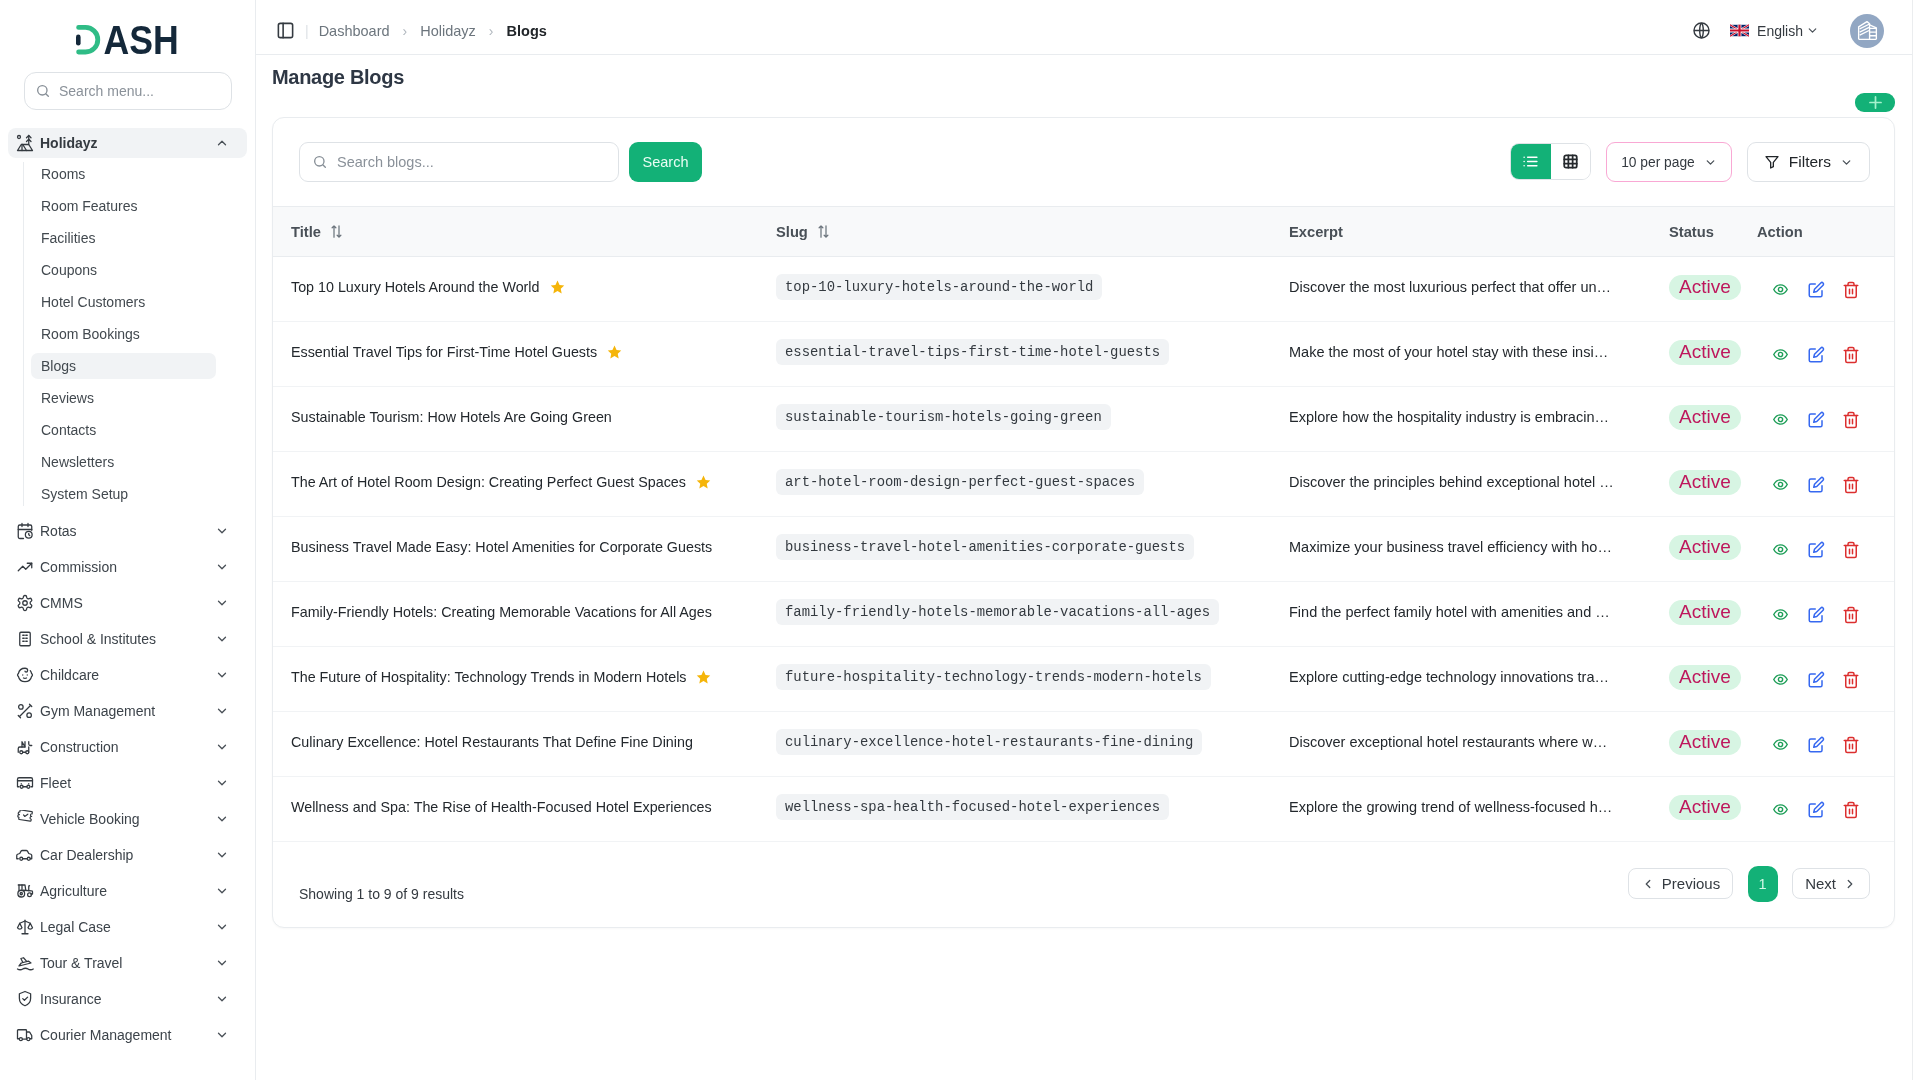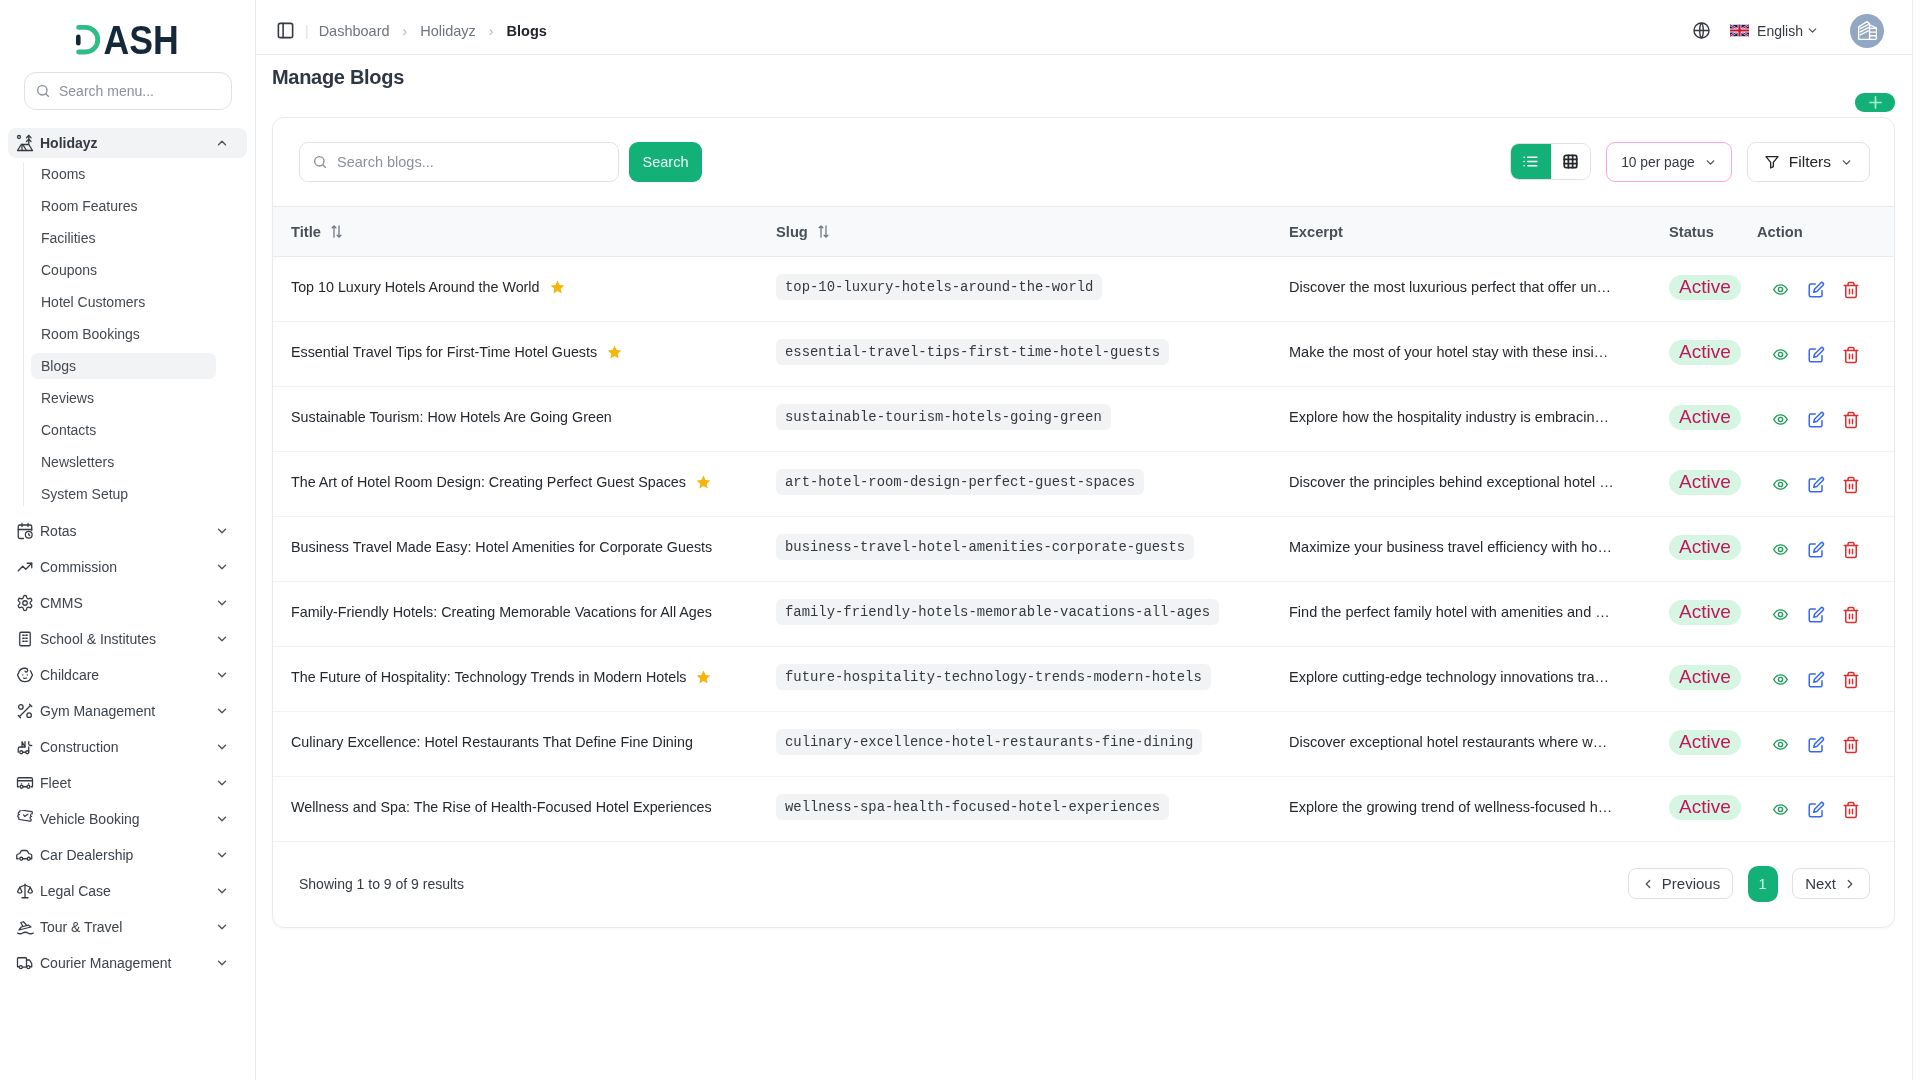--- a/index.html
+++ b/index.html
@@ -73,21 +73,21 @@
   tbody td { height:65px; border-bottom:1px solid #f1f3f5; font-size:14.3px; color:#23282d; padding-bottom:4px; }
   tbody tr:last-child td { border-bottom:1px solid #f1f3f5; }
   td.c-title { padding-left:18px; }
   .title-cell { display:flex; align-items:center; gap:9px; }
   .slug { display:inline-block; background:#f1f3f5; border-radius:6px; padding:5px 9px;
     font-family:"Liberation Mono", monospace; font-size:13.9px; color:#343a40; }
   .excerpt { color:#23282d; white-space:nowrap; font-size:14.5px; }
   .pill { display:inline-block; background:#d7f5e3; color:#be185d; font-size:19px;
     border-radius:999px; padding:4.5px 10px; line-height:16px; }
   .actions { display:flex; align-items:center; gap:17.5px; padding-left:15px; position:relative; top:2.5px; }
-  .pg { display:flex; align-items:center; padding:23.5px 24px 25.5px 26px; font-size:14px; color:#343a40;gap:25px; }
+  .pg { display:flex; align-items:flex-end; padding:23.5px 24px 25.5px 26px; font-size:14px; color:#343a40;gap:25px; }
   .pg-right { margin-left:auto; display:flex; align-items:center; gap:14.5px; }
   .pg-btn { height:31px; border:1px solid #dee2e6; border-radius:8px; background:#fff;
     display:flex; align-items:center; gap:7px; padding:0 12px; font-size:15px; color:#343a40;
     font-family:"Liberation Sans", sans-serif;}
   .pg-num { width:30px; height:36px; border-radius:10px; background:#13b177; color:#d2f8e6;
     display:flex; align-items:center; justify-content:center; font-size:14.5px; }
   .col-title{width:503px;} .col-slug{width:513px;} .col-exc{width:380px;} .col-st{width:88px;}
 </style>
 </head>
 <body>
@@ -249,36 +249,62 @@
           <circle cx="17" cy="17" r="2"></circle>
           <path d="M9 17h6"></path>
         </svg>
         <span>Car Dealership</span>
         <svg class="chev" width="14" height="14" viewBox="0 0 24 24" fill="none" stroke="#495057" stroke-width="2.2" stroke-linecap="round" stroke-linejoin="round">
           <path d="m6 9 6 6 6-6"></path>
         </svg>
       </div>
 <div class="nav-item toplevel">
         <svg class="icon" width="18" height="18" viewBox="0 0 24 24" fill="none" stroke="#343a40" stroke-width="1.7" stroke-linecap="round" stroke-linejoin="round">
+          <path d="M3 4h9l1 7"></path>
+          <path d="M4 11V4"></path>
+          <path d="M8 10V4"></path>
+          <path d="M18 5c-.6 0-1 .4-1 1v5.6"></path>
+          <path d="m10 11 11 .9c.6 0 1 .5 1 1V16h-2.1"></path>
+          <circle cx="7" cy="15.5" r="4.5"></circle>
+          <circle cx="7" cy="15.5" r="1.5"></circle>
+          <circle cx="18" cy="17" r="2.5"></circle>
+        </svg>
+        <span>Agriculture</span>
+        <svg class="chev" width="14" height="14" viewBox="0 0 24 24" fill="none" stroke="#495057" stroke-width="2.2" stroke-linecap="round" stroke-linejoin="round">
+          <path d="m6 9 6 6 6-6"></path>
+        </svg>
+      </div>
+<div class="nav-item toplevel">
+        <svg class="icon" width="18" height="18" viewBox="0 0 24 24" fill="none" stroke="#343a40" stroke-width="1.7" stroke-linecap="round" stroke-linejoin="round">
           <path d="M12 3v18M8 21h8"></path>
           <path d="M5 7 12 4l7 3"></path>
           <path d="m5 7-3 6a3.3 3.3 0 0 0 6 0zM19 7l-3 6a3.3 3.3 0 0 0 6 0z"></path>
         </svg>
         <span>Legal Case</span>
         <svg class="chev" width="14" height="14" viewBox="0 0 24 24" fill="none" stroke="#495057" stroke-width="2.2" stroke-linecap="round" stroke-linejoin="round">
           <path d="m6 9 6 6 6-6"></path>
         </svg>
       </div>
 <div class="nav-item toplevel">
         <svg class="icon" width="18" height="18" viewBox="0 0 24 24" fill="none" stroke="#343a40" stroke-width="1.7" stroke-linecap="round" stroke-linejoin="round">
           <path d="M2 20c1 .7 2.2 1 3.5 1s2.5-.3 3.5-1 2.2-1 3.5-1 2.5.3 3.5 1 2.2 1 3.5 1 2.5-.3 3.5-1"></path>
           <path d="M4 16l16-4-3.5-2.5L7 12z"></path>
           <path d="M14 9.5 10 5l-3.5 1L9 11"></path>
         </svg>
         <span>Tour &amp; Travel</span>
+        <svg class="chev" width="14" height="14" viewBox="0 0 24 24" fill="none" stroke="#495057" stroke-width="2.2" stroke-linecap="round" stroke-linejoin="round">
+          <path d="m6 9 6 6 6-6"></path>
+        </svg>
+      </div>
+<div class="nav-item toplevel">
+        <svg class="icon" width="18" height="18" viewBox="0 0 24 24" fill="none" stroke="#343a40" stroke-width="1.7" stroke-linecap="round" stroke-linejoin="round">
+          <path d="M12 2 4.5 5v6c0 5 3.2 8.5 7.5 10 4.3-1.5 7.5-5 7.5-10V5z"></path>
+          <path d="m9 11.5 2.2 2.2L15.5 9.5"></path>
+        </svg>
+        <span>Insurance</span>
         <svg class="chev" width="14" height="14" viewBox="0 0 24 24" fill="none" stroke="#495057" stroke-width="2.2" stroke-linecap="round" stroke-linejoin="round">
           <path d="m6 9 6 6 6-6"></path>
         </svg>
       </div>
 <div class="nav-item toplevel">
         <svg class="icon" width="18" height="18" viewBox="0 0 24 24" fill="none" stroke="#343a40" stroke-width="1.7" stroke-linecap="round" stroke-linejoin="round">
           <path d="M14 17V6a1 1 0 0 0-1-1H3a1 1 0 0 0-1 1v11h2"></path>
           <path d="M14 8h3.5a1 1 0 0 1 .9.5l2.3 3.9a1 1 0 0 1 .3.7V17h-2"></path>
           <circle cx="6.5" cy="17.5" r="2"></circle>
           <circle cx="16.5" cy="17.5" r="2"></circle>

